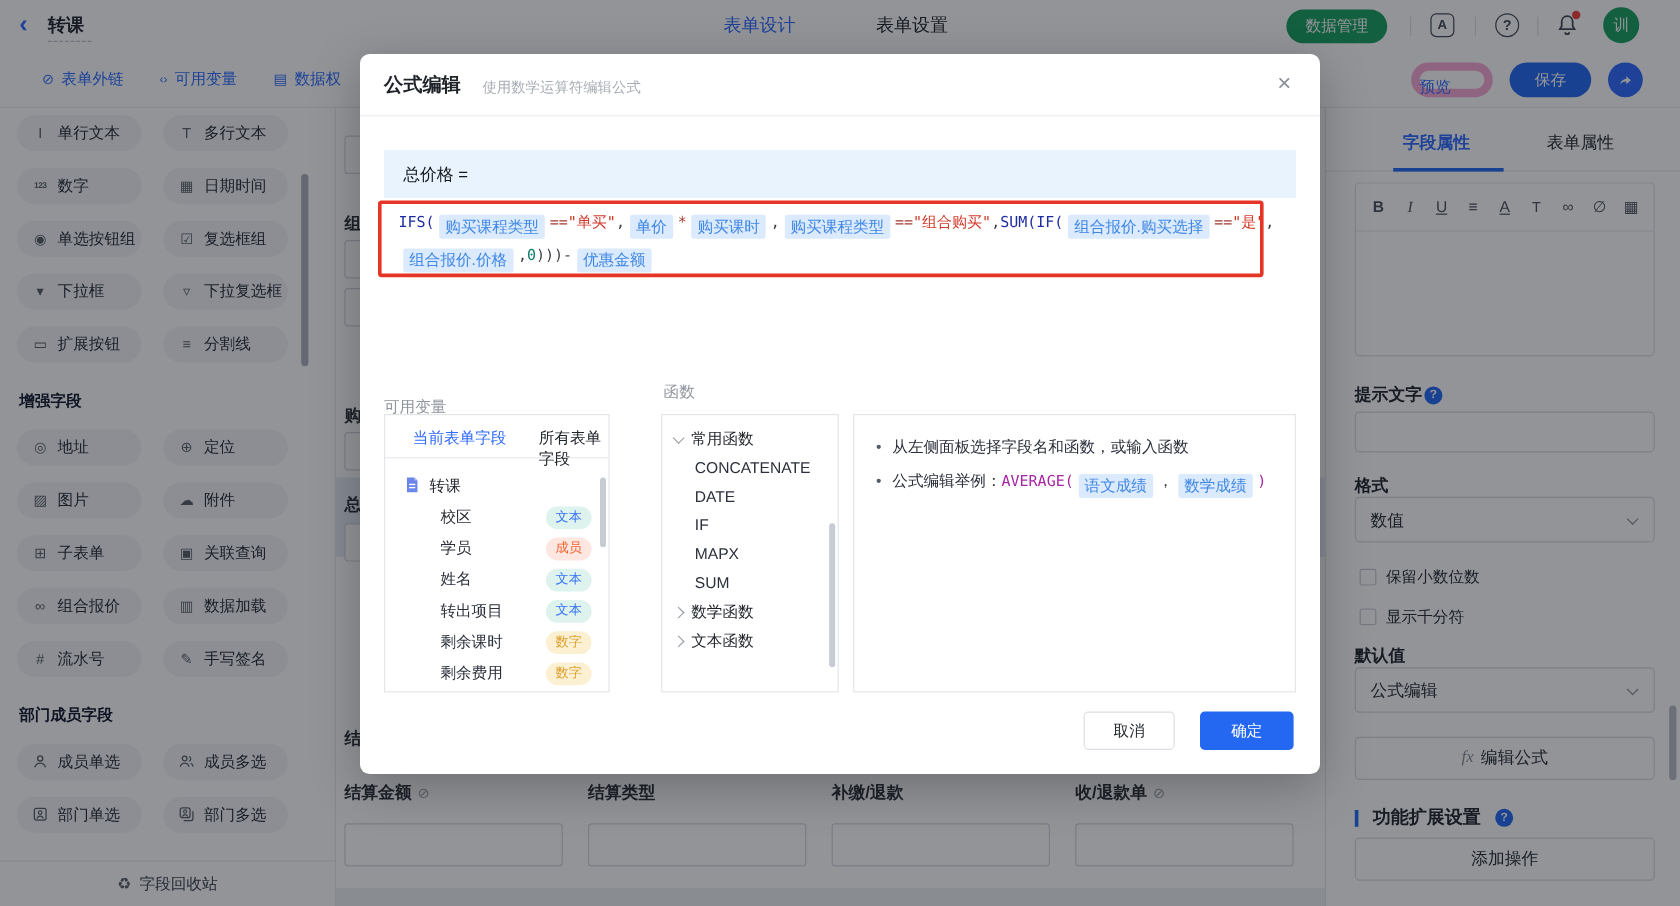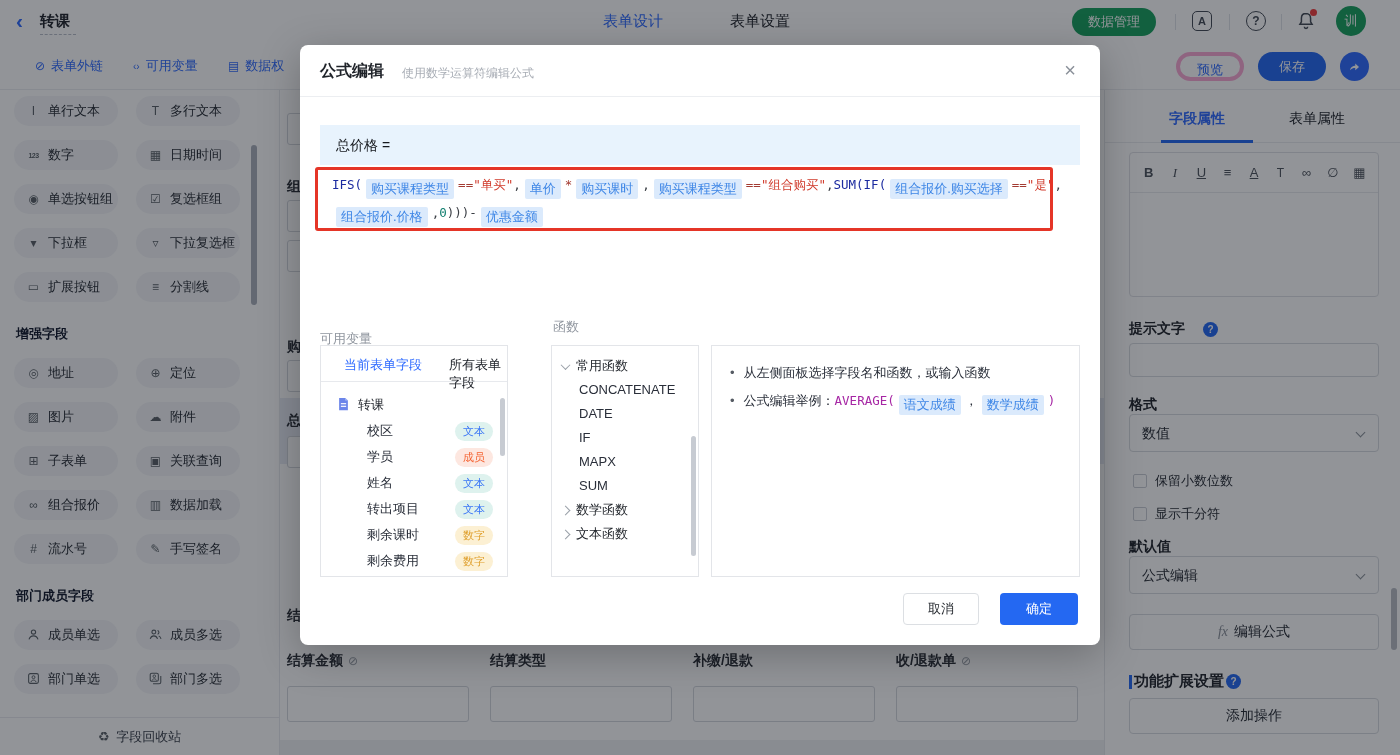--- a/index.html
+++ b/index.html
@@ -18,21 +18,21 @@
   .docA { position:absolute; left:1192px; top:11px; width:20px; height:20px; border:1.7px solid #434a54; border-radius:5px; font-size:11px; font-weight:700; color:#434a54; display:flex; align-items:center; justify-content:center; cursor:pointer; }
   .qcirc { position:absolute; left:1246px; top:11px; width:20px; height:20px; border:1.7px solid #434a54; border-radius:50%; font-size:12px; font-weight:700; color:#434a54; display:flex; align-items:center; justify-content:center; cursor:pointer; }
   .bellwrap { position:absolute; left:1296px; top:11px; width:20px; height:20px; cursor:pointer; }
   .reddot { position:absolute; right:-1px; top:-2px; width:7px; height:7px; border-radius:50%; background:#f23c3c; }
   .avatar { position:absolute; left:1336px; top:6px; width:30px; height:30px; border-radius:50%; background:#17a05e; color:#fff; font-size:13px; display:flex; align-items:center; justify-content:center; cursor:pointer; }
 
   
   .toolrow { position:absolute; left:0; top:43px; width:1400px; height:47px; background:#fff; border-bottom:1px solid #ecedf0; z-index:2; }
   .toollink { position:absolute; top:14px; display:flex; align-items:center; gap:6px; color:#2f6bff; font-size:13px; cursor:pointer; }
   .toollink .ic { font-size:12px; }
-  .btn-preview { position:absolute; left:1176px; top:9px; width:68px; height:29px; border:4px solid #f9a8d4; border-radius:15px; color:#2f6bff; background:#fff; font-size:13px; text-align:center; line-height:27px; cursor:pointer; }
+  .btn-preview { position:absolute; left:1176px; top:9px; width:68px; height:29px; border:7px solid #f9a8d4; border-radius:15px; color:#2f6bff; background:#fff; font-size:13px; text-align:left; line-height:27px; cursor:pointer; }
   .btn-save { position:absolute; left:1258px; top:9px; width:68px; height:29px; border-radius:15px; color:#fff; background:#2468f2; font-size:13px; text-align:center; line-height:29px; cursor:pointer; }
   .btn-share { position:absolute; left:1340px; top:9px; width:29px; height:29px; border-radius:50%; background:#2f6bff; display:flex; align-items:center; justify-content:center; cursor:pointer; }
 
   
   .sidebar { position:absolute; left:0; top:90px; bottom:0; width:280px; background:#fff; border-right:1px solid #e8eaee; z-index:1; }
   .fgrid { display:flex; flex-wrap:wrap; gap:14px 18px; padding:0 0 0 14px; }
   .fbtn { width:104px; height:30px; background:#f4f5f8; border-radius:16px; display:flex; align-items:center; gap:6px; padding-left:11px; cursor:pointer; }
   .fbtn .ic { width:17px; text-align:center; color:#596066; font-size:12px; flex:none; }
   .fbtn .ic svg { vertical-align:-2px; }
   .fbtn .lb { font-size:13px; color:#262b33; white-space:nowrap; }
@@ -58,30 +58,30 @@
   .rtab.active { color:#2f6bff; font-weight:600; }
   .rtab-bar { position:absolute; left:56px; top:50px; width:92px; height:3px; background:#2468f2; }
   .richbox { position:absolute; left:24px; top:62px; width:250px; height:145px; border:1px solid #dfe1e6; border-radius:4px; }
   .richicons { height:40px; border-bottom:1px solid #e7e9ed; display:flex; align-items:center; gap:13px; padding:0 12px; }
   .richicons .ri { font-size:13px; color:#4c525b; cursor:pointer; width:14px; text-align:center; }
   .ti-bold-icon { font-weight:700; }
   .ti-italic-icon { font-style:italic; font-family:"Liberation Serif",serif; }
   .ti-underline-icon { text-decoration:underline; }
   .ti-font-color-icon { text-decoration:underline; }
   .ti-font-size-icon { font-size:12px !important; }
-  .rp-label { position:absolute; font-size:14px; font-weight:600; color:#20242b; display:flex; align-items:center; gap:18px; }
+  .rp-label { position:absolute; font-size:14px; font-weight:600; color:#20242b; display:flex; align-items:center; gap:2px; }
   .bluedot-q { width:15px; height:15px; border-radius:50%; background:#2468f2; color:#fff; font-size:10px; font-weight:700; display:flex; align-items:center; justify-content:center; cursor:pointer; }
   .rp-input { position:absolute; left:24px; width:250px; height:34px; border:1px solid #d8dbe0; border-radius:4px; background:#fff; cursor:text; }
   .rp-select { position:absolute; left:24px; width:250px; height:38px; border:1px solid #d8dbe0; border-radius:4px; background:#fff; font-size:14px; color:#262b33; line-height:36px; padding-left:12px; cursor:pointer; }
   .sel-arrow { position:absolute; right:14px; top:14px; width:7px; height:7px; border-right:1.5px solid #8a9099; border-bottom:1.5px solid #8a9099; transform:rotate(45deg); }
   .cbrow { position:absolute; left:28px; display:flex; align-items:center; gap:8px; font-size:13px; color:#262b33; cursor:pointer; }
   .cbx { width:14px; height:14px; border:1px solid #c9ccd4; border-radius:2px; background:#fff; }
   .rp-btn { position:absolute; left:24px; width:250px; height:36px; border:1px solid #d8dbe0; border-radius:4px; background:#fff; font-size:14px; color:#262b33; display:flex; align-items:center; justify-content:center; gap:6px; cursor:pointer; }
   .fx { font-style:italic; font-family:"Liberation Serif",serif; color:#8a9099; }
-  .ext-head { position:absolute; left:24px; display:flex; align-items:center; gap:2px; font-size:15px; font-weight:700; color:#20242b; }
+  .ext-head { position:absolute; left:24px; display:flex; align-items:center; gap:12px; font-size:15px; font-weight:700; color:#20242b; }
   .ext-bar { width:3px; height:14px; background:#2468f2; }
   .rp-scroll { position:absolute; right:3px; top:498px; width:6px; height:62px; background:#b8bcc4; border-radius:3px; cursor:pointer; }
 
   
   .overlay { position:absolute; inset:0; background:rgba(13,17,26,0.45); z-index:40; }
   .modal { position:absolute; left:300px; top:45px; width:800px; height:600px; background:#fff; border-radius:8px; box-shadow:0 10px 40px rgba(0,0,0,.25); z-index:50; }
   .m-head { position:relative; height:52px; border-bottom:1px solid #eceef1; }
   .m-title { position:absolute; left:20px; top:16px; font-size:16px; font-weight:600; color:#1f2329; }
   .m-sub { position:absolute; left:102px; top:20px; font-size:12px; color:#a8adb5; }
   .m-close { position:absolute; right:24px; top:14px; font-size:20px; color:#8a9099; cursor:pointer; }

